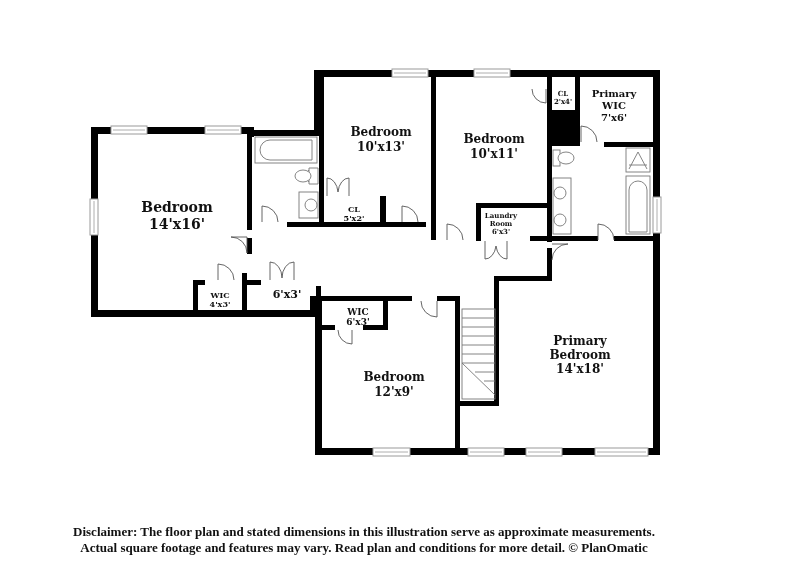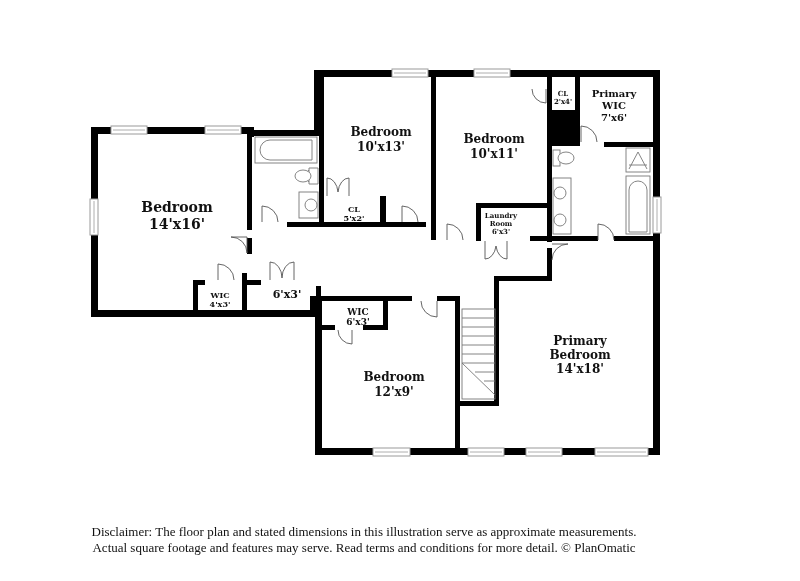--- a/index.html
+++ b/index.html
@@ -5,21 +5,21 @@
   html, body { margin:0; padding:0; background:#ffffff; }
   body { width:800px; height:581px; position:relative; overflow:hidden; font-family:"DejaVu Serif", serif; }
   #plan { position:absolute; left:0; top:0; width:800px; height:510px; }
   .wall { fill:#000; }
   .win { fill:#fff; stroke:#9a9a9a; stroke-width:1; }
   .winline { stroke:#9a9a9a; stroke-width:0.8; }
   .door { fill:none; stroke:#555; stroke-width:0.9; }
   .fixture { fill:#fff; stroke:#777; stroke-width:0.9; }
   .stair { fill:none; stroke:#777; stroke-width:0.9; }
   .label { font-family:"DejaVu Serif", serif; font-weight:bold; fill:#111; text-anchor:middle; }
-  .disclaimer { position:absolute; left:0; width:728px; top:524px; text-align:center; font-family:"Liberation Serif", serif; font-size:13px; line-height:16px; color:#111; }
+  .disclaimer { position:absolute; left:0; width:728px; top:524px; text-align:center; font-family:"Liberation Serif", serif; font-size:13px; line-height:16px; color:#111;font-weight:bold; }
 </style>
 </head>
 <body>
 
 <svg id="plan" viewBox="0 0 800 510" xmlns="http://www.w3.org/2000/svg">
 
   <g>
 
     <rect class="wall" x="91" y="127" width="162" height="7"></rect>
     <rect class="wall" x="91" y="127" width="7" height="190"></rect>
@@ -225,14 +225,14 @@
     <g>
       <text class="label" x="580" y="345" font-size="12">Primary</text>
       <text class="label" x="580" y="359" font-size="12">Bedroom</text>
       <text class="label" x="580" y="373" font-size="12">14'x18'</text>
     </g>
   </g>
 </svg>
 
 <div class="disclaimer">
   <div>Disclaimer: The floor plan and stated dimensions in this illustration serve as approximate measurements.</div>
-  <div>Actual square footage and features may serve. Read terms and conditions for more detail. © PlanOmatic</div>
+  <div>Actual square footage and features may vary. Read plan and conditions for more detail. © PlanOmatic</div>
 </div>
 
 </body></html>

